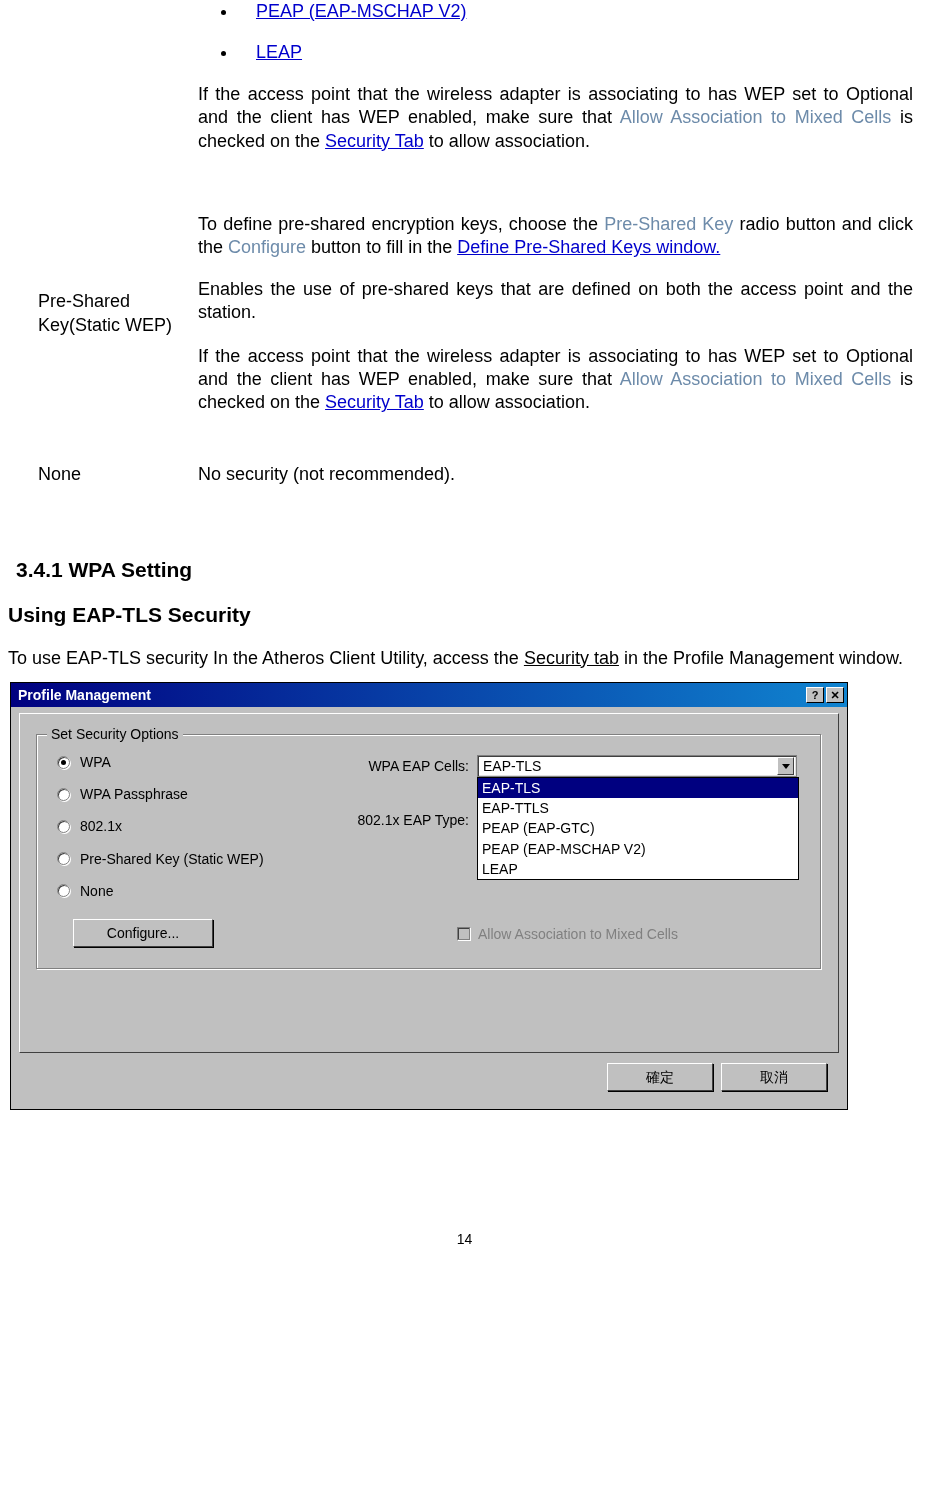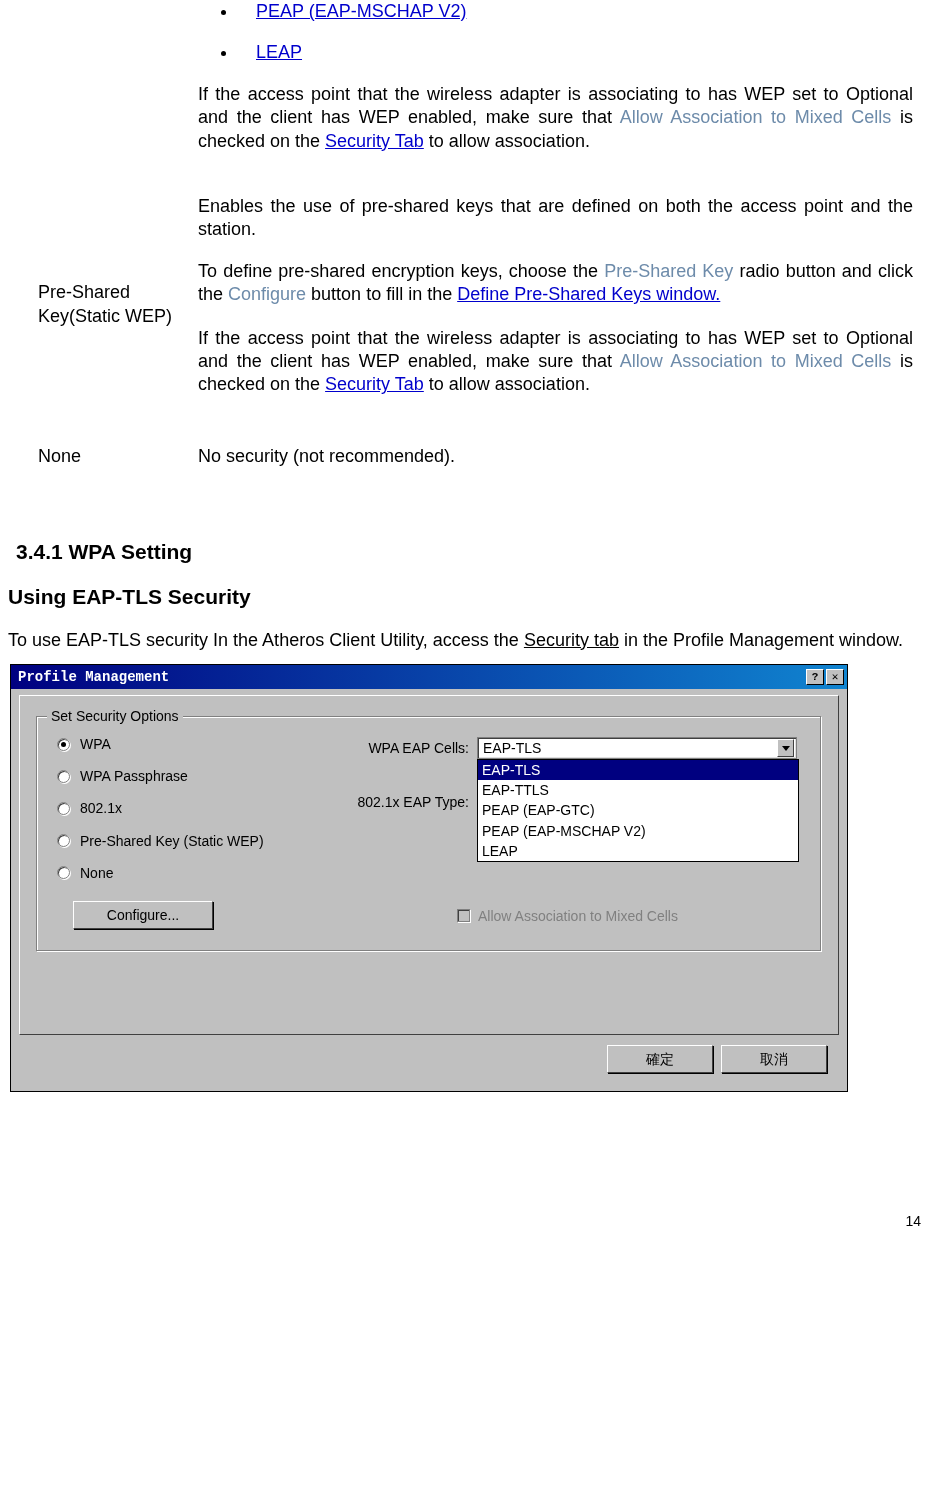--- a/index.html
+++ b/index.html
@@ -71,21 +71,20 @@
       background: #c0c0c0;
       border: 1px solid #000;
     }
     .titlebar {
       background: linear-gradient(to right, #000080, #1084d0);
       color: #fff;
       display: flex;
       align-items: center;
       padding: 2px 3px;
       height: 24px;
-      font-family: Liberation Mono, monospace;
     }
     .titlebar .title-text {
       flex: 1;
       font-weight: bold;
       font-size: 14px;
       padding-left: 4px;
     }
     .titlebar .winbtn {
       width: 18px;
       height: 16px;
@@ -289,21 +288,21 @@
       display: flex;
       justify-content: flex-end;
       gap: 8px;
       padding: 10px 12px 10px 0;
     }
     .dialog-footer .btn-classic {
       width: 106px;
       height: 28px;
     }
     .page-number {
-      text-align: right;
+      text-align: center;
       font-size: 14px;
       margin-top: 120px;
     }
   </style>
 </head>
 <body>
 
 <div class="page">
 
   <div class="table-row">
@@ -315,24 +314,24 @@
       </ul>
       <p>
         <span>If the access point that the wireless adapter is associating to has WEP set to Optional and the client has WEP enabled, make sure that </span><span class="muted-link">Allow Association to Mixed Cells</span><span> is checked on the </span><a href="#" class="link">Security Tab</a><span> to allow association.</span>
       </p>
     </div>
   </div>
 
   <div class="table-row" style="margin-top:24px;align-items:center;">
     <div class="col-left">Pre-Shared Key(Static WEP)</div>
     <div class="col-right">
-      <p style="margin-top:0;">Enables the use of pre-shared keys that are defined on both the access point and the station.</p>
       <p>
         <span>To define pre-shared encryption keys, choose the </span><span class="muted-link">Pre-Shared Key</span><span> radio button and click the </span><span class="muted-link">Configure</span><span> button to fill in the </span><a href="#" class="link">Define Pre-Shared Keys window.</a>
       </p>
+      <p style="margin-top:0;">Enables the use of pre-shared keys that are defined on both the access point and the station.</p>
       <p style="margin-top:20px;">
         <span>If the access point that the wireless adapter is associating to has WEP set to Optional and the client has WEP enabled, make sure that </span><span class="muted-link">Allow Association to Mixed Cells</span><span> is checked on the </span><a href="#" class="link">Security Tab</a><span> to allow association.</span>
       </p>
     </div>
   </div>
 
   <div class="table-row" style="margin-top:30px;">
     <div class="col-left">None</div>
     <div class="col-right">No security (not recommended).</div>
   </div>

